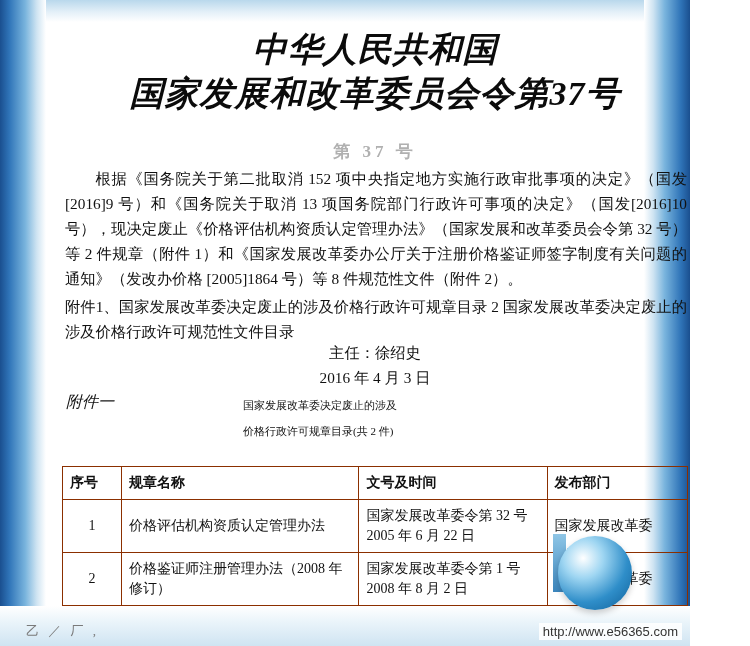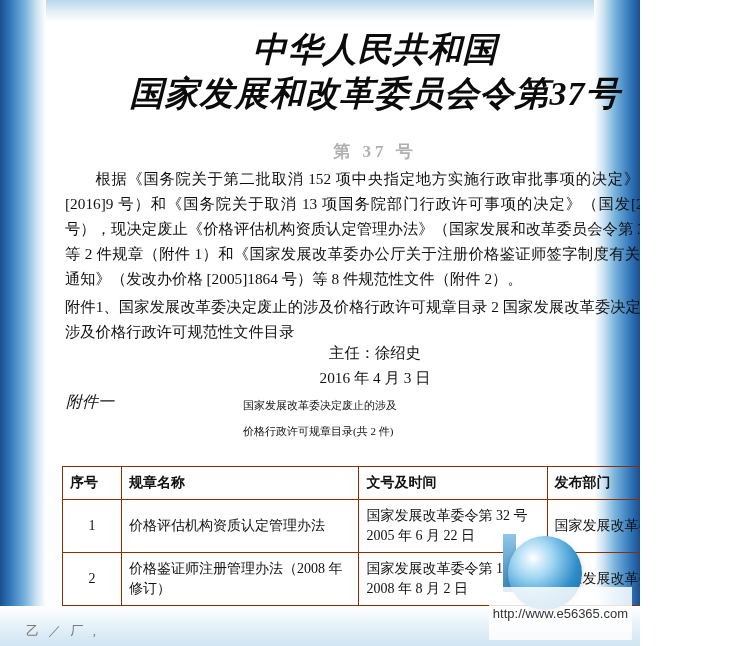--- a/index.html
+++ b/index.html
@@ -8,21 +8,21 @@
   }
   body {
     width: 750px;
     height: 646px;
     font-family: "Liberation Serif", "DejaVu Serif", serif;
     background: #ffffff;
     overflow: hidden;
   }
   .page {
     position: relative;
-    width: 640px;
+    width: 690px;
     height: 646px;
     background:
       linear-gradient(to bottom, #ffffff 0%, #ffffff 100%);
     overflow: hidden;
   }
   
   .edge-left {
     position: absolute;
     left: 0; top: 0;
     width: 46px; height: 646px;
@@ -145,21 +145,21 @@
   .cell-sub { display: block; }
 
   .watermark {
     position: absolute;
     right: 8px;
     bottom: 6px;
     font-family: "Liberation Sans", sans-serif;
     font-size: 13px;
     color: #333;
     background: rgba(255,255,255,0.85);
-    padding: 19px 4px;
+    padding: 1px 4px;
   }
   .logo-blob {
     position: absolute;
     right: 52px;
     bottom: 36px;
     width: 108px;
     height: 92px;
   }
   .logo-sphere {
     position: absolute;

